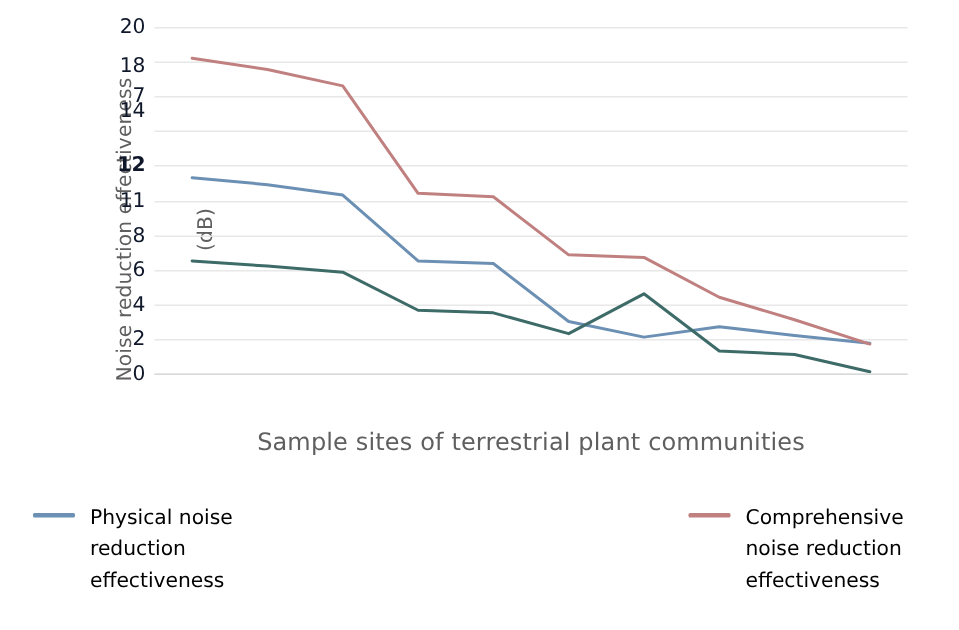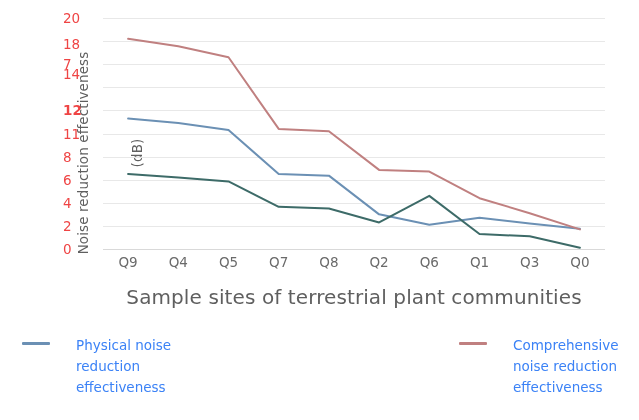--- a/index.html
+++ b/index.html
@@ -72,23 +72,23 @@
     width: 502px;
     height: 231px;
     overflow: visible;
   }
 
   
   .y-tick {
     position: absolute;
     right: 0;
     width: 34px;
-    text-align: left;
-    font-size: 13.5px;
-    color: #ef4444;
+    text-align: right;
+    font-size: 13.5px;
+    color: #0f172a;
     transform: translateY(-50%);
   }
   .y-ticks-wrap {
     position: absolute;
     left: 57px;
     top: 18px;
     width: 40px;
     height: 231px;
   }
 
@@ -110,21 +110,21 @@
     color: #6a6a6a;
   }
 
   
   .x-axis-title {
     position: absolute;
     left: 103px;
     top: 285px;
     width: 502px;
     text-align: center;
-    font-size: 20px;
+    font-size: 16px;
     color: #5f5f5f;
     letter-spacing: 0.1px;
   }
 
   
   .legend {
     position: absolute;
     left: 22px;
     top: 335px;
     width: 600px;
@@ -141,23 +141,22 @@
     flex: 0 0 auto;
     width: 28px;
     height: 3px;
     margin-top: 7px;
     margin-right: 10px;
     border-radius: 1px;
   }
   .legend-label {
     font-size: 13.5px;
     line-height: 21px;
-    color: #3b82f6;
+    color: #000000;
     max-width: 145px;
-    margin-left: 16px;
   }
 </style>
 </head>
 <body>
 
 <div id="chart-root">
 
   <div class="y-axis-title">
     <span class="l1">Noise reduction effectiveness</span>
     <span class="l2">(dB)</span>
@@ -192,32 +191,20 @@
         <div class="gridline" style="top: 0px;"></div>
       </div>
     <svg class="series-svg" id="series-svg" viewBox="0 0 502 231" preserveAspectRatio="none">
         <polyline points="25.10,100.48 75.30,105.10 125.50,112.03 175.70,155.93 225.90,157.66 276.10,196.35 326.30,206.75 376.50,199.81 426.70,205.59 476.90,210.79" fill="none" stroke="#6b90b4" stroke-width="2" stroke-linejoin="round" stroke-linecap="round"></polyline>
         <polyline points="25.10,155.93 75.30,159.39 125.50,163.43 175.70,188.84 225.90,190.57 276.10,204.44 326.30,177.87 376.50,215.99 426.70,218.29 476.90,229.84" fill="none" stroke="#3d6b68" stroke-width="2" stroke-linejoin="round" stroke-linecap="round"></polyline>
         <polyline points="25.10,20.79 75.30,28.30 125.50,39.27 175.70,110.88 225.90,113.19 276.10,151.88 326.30,153.62 376.50,180.18 426.70,195.19 476.90,211.37" fill="none" stroke="#c08080" stroke-width="2" stroke-linejoin="round" stroke-linecap="round"></polyline>
       </svg>
   </div>
   <div class="axis-line-bottom"></div>
 
-  <div class="x-ticks-wrap" id="x-ticks">
-      <div class="x-tick" style="left: 25.1px;">Q9</div>
-      <div class="x-tick" style="left: 75.3px;">Q4</div>
-      <div class="x-tick" style="left: 125.5px;">Q5</div>
-      <div class="x-tick" style="left: 175.7px;">Q7</div>
-      <div class="x-tick" style="left: 225.9px;">Q8</div>
-      <div class="x-tick" style="left: 276.1px;">Q2</div>
-      <div class="x-tick" style="left: 326.3px;">Q6</div>
-      <div class="x-tick" style="left: 376.5px;">Q1</div>
-      <div class="x-tick" style="left: 426.7px;">Q3</div>
-      <div class="x-tick" style="left: 476.9px;">Q0</div>
-    </div>
 
   <div class="x-axis-title">Sample sites of terrestrial plant communities</div>
 
   <div class="legend" id="legend">
       <div class="legend-item" style="left: 0px;">
         <span class="legend-swatch" style="background: rgb(107, 144, 180);"></span>
         <span class="legend-label">Physical noise reduction effectiveness</span>
       </div>
       <div class="legend-item" style="left: 437px;">
         <span class="legend-swatch" style="background: rgb(192, 128, 128);"></span>

